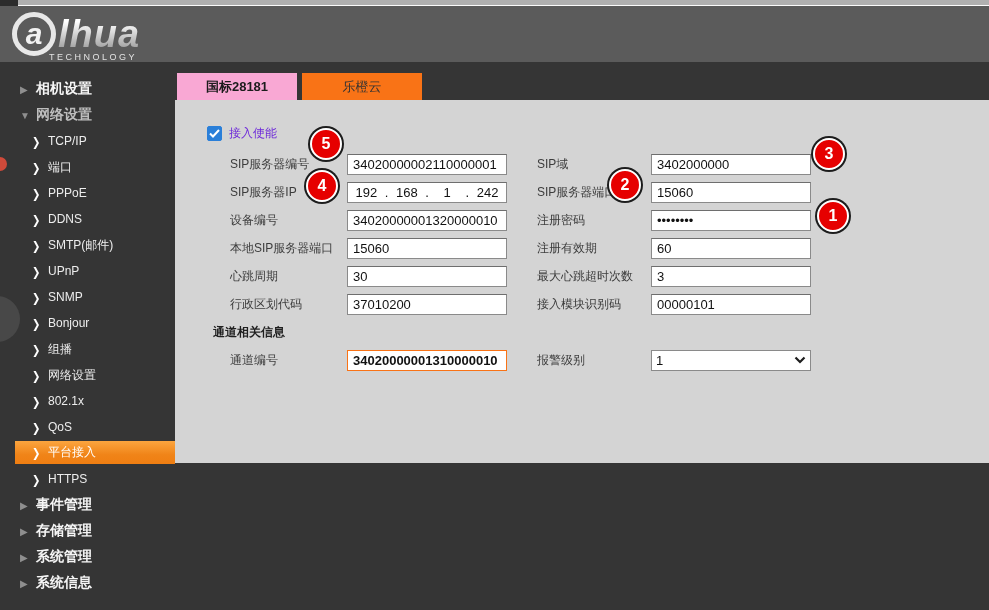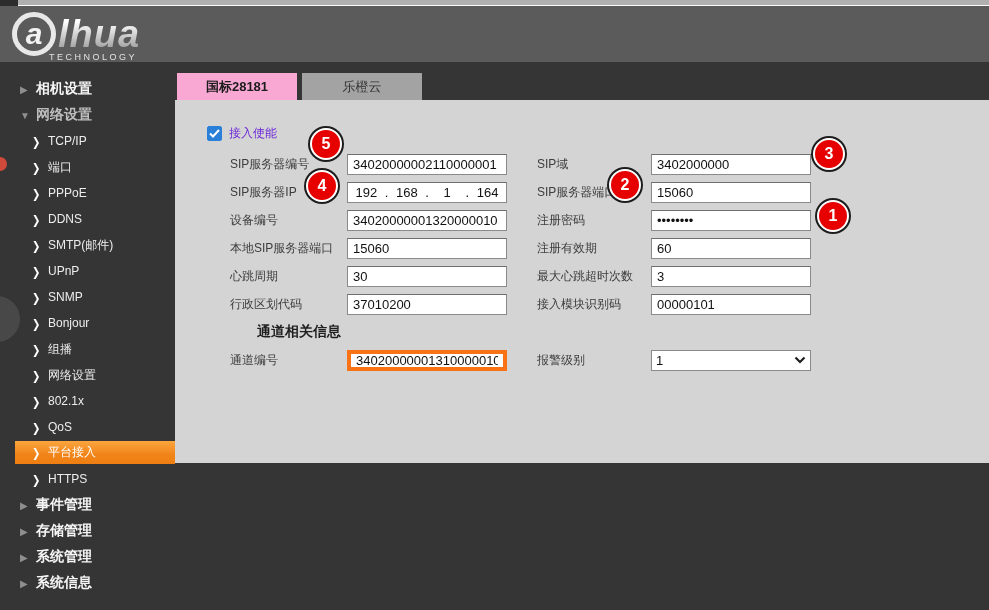--- a/index.html
+++ b/index.html
@@ -30,44 +30,44 @@
   .nav.sub.active{background:linear-gradient(180deg,#fba53f 0%,#f08418 60%,#ef7e12 100%);height:23px;margin-top:1px;margin-bottom:2px;color:#ffffff;}
 
   
   .edge-red{position:absolute;left:-7px;top:157px;width:14px;height:14px;border-radius:50%;background:#cf4a3a;}
   .edge-gray{position:absolute;left:-26px;top:296px;width:46px;height:46px;border-radius:50%;background:#484848;}
 
   
   .tab{position:absolute;top:73px;width:120px;height:27px;display:flex;align-items:center;justify-content:center;
        font-size:13px;cursor:pointer;}
   .tab.active-tab{left:177px;background:#f9a8d4;font-weight:bold;color:#1c1c1c;}
-  .tab.idle-tab{left:302px;background:#a3a3a3;color:#333333;font-family:Liberation Serif, serif;}
+  .tab.idle-tab{left:302px;background:#f97316;color:#333333;font-family:Liberation Serif, serif;}
 
   
   .panel{position:absolute;left:175px;top:100px;width:814px;height:363px;background:#d4d4d4;}
 
   .enable-row{position:absolute;left:32px;top:21px;height:24px;display:flex;align-items:center;}
   .cbx{width:13px;height:13px;background:#2a7fd9;border:1px solid #2a7fd9;border-radius:2px;display:flex;align-items:center;justify-content:center;cursor:pointer;}
   .cbx svg{display:block;}
   .enable-label{margin-left:7px;font-size:12px;color:#6d28d9;}
 
   .frows{position:absolute;left:0;top:50px;width:814px;}
   .frow{height:28px;display:flex;align-items:center;padding-left:55px;}
   .flabel{width:117px;font-size:12px;color:#3c3c3c;flex:0 0 auto;}
   .flabel.r{width:114px;margin-left:30px;}
   .finput{width:160px;height:21px;box-sizing:border-box;border:1px solid #8a8a8a;border-top-color:#6e6e6e;background:#ffffff;
           font-size:13px;padding:0 5px;color:#111;font-family:"Liberation Sans","DejaVu Sans",sans-serif;flex:0 0 auto;}
-  .finput.focused{border:4px solid #f97316;}
+  .finput.focused{border:1px solid #f97316;font-weight:bold;}
   .finput.ip{display:flex;align-items:center;padding:0;}
   .finput.ip span{flex:1;text-align:center;font-size:13px;}
   .finput.ip i{font-style:normal;font-size:13px;color:#111;}
   .fselect{width:160px;height:21px;box-sizing:border-box;border:1px solid #8a8a8a;background:#ffffff;display:flex;align-items:center;
            font-size:13px;padding:0 4px;color:#111;cursor:pointer;flex:0 0 auto;}
   .fselect .sval{flex:1;}
-  .sect{height:28px;display:flex;align-items:center;padding-left:82px;font-size:14px;font-weight:bold;color:#1f1f1f;text-align:center;}
+  .sect{height:28px;display:flex;align-items:center;padding-left:38px;font-size:12px;font-weight:bold;color:#1f1f1f;text-align:center;}
   .btnrow{display:flex;padding-left:172px;margin-top:9px;}
   .btn{width:106px;height:24px;margin-right:5px;background:linear-gradient(180deg,#fdfdfd,#cbcbcb);
        border:1px solid #8f8f8f;border-bottom-color:#6a6a6a;border-right-color:#7a7a7a;
        font-size:13px;color:#3a3a3a;display:flex;align-items:center;justify-content:center;cursor:pointer;}
 
   
   .anno{position:absolute;width:28px;height:28px;border-radius:50%;border:2px solid #ffffff;box-shadow:0 0 0 2px #1c1c1c;
         color:#fff;font-weight:bold;font-size:16px;display:flex;align-items:center;justify-content:center;z-index:50;}
 </style>
 </head>
@@ -195,21 +195,21 @@
       </div>
       <div class="frow">
         <span class="flabel">SIP服务器IP</span>
         <div class="finput ip">
           <span>192</span>
           <i>.</i>
           <span>168</span>
           <i>.</i>
           <span>1</span>
           <i>.</i>
-          <span>164</span>
+          <span>242</span>
         </div>
         <span class="flabel r">SIP服务器端口</span>
         <input class="finput" value="15060" style="">
       </div>
       <div class="frow">
         <span class="flabel">设备编号</span>
         <input class="finput" value="34020000001320000010" style="">
         <span class="flabel r">注册密码</span>
         <input class="finput" value="••••••••" style="">
       </div>

